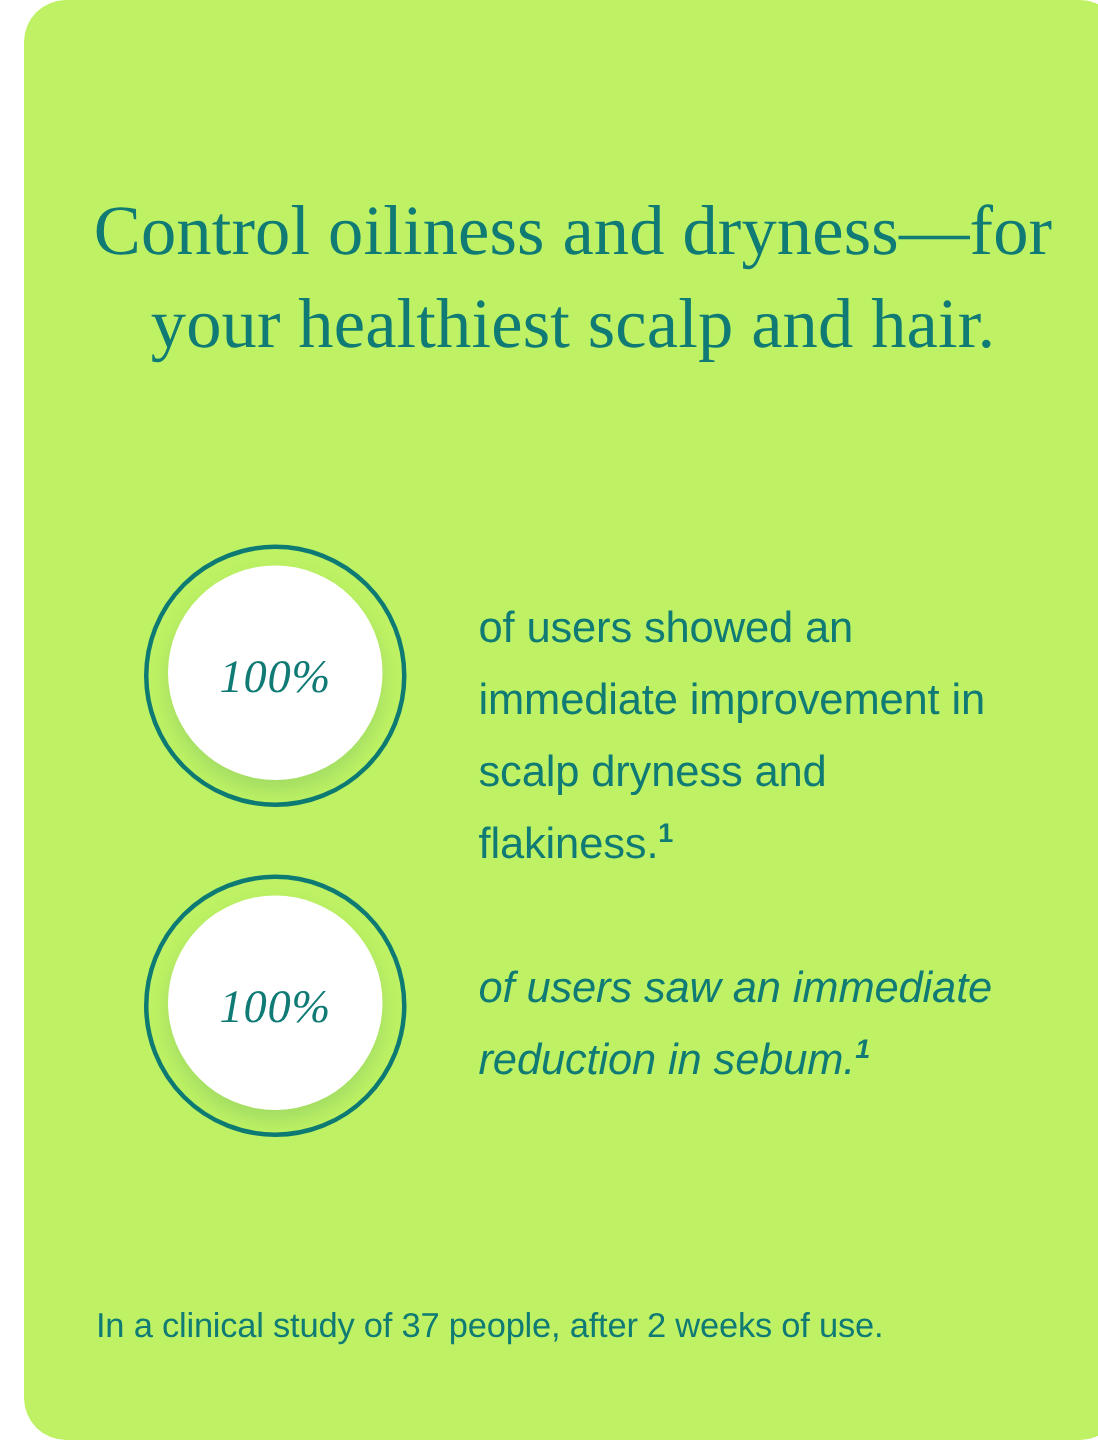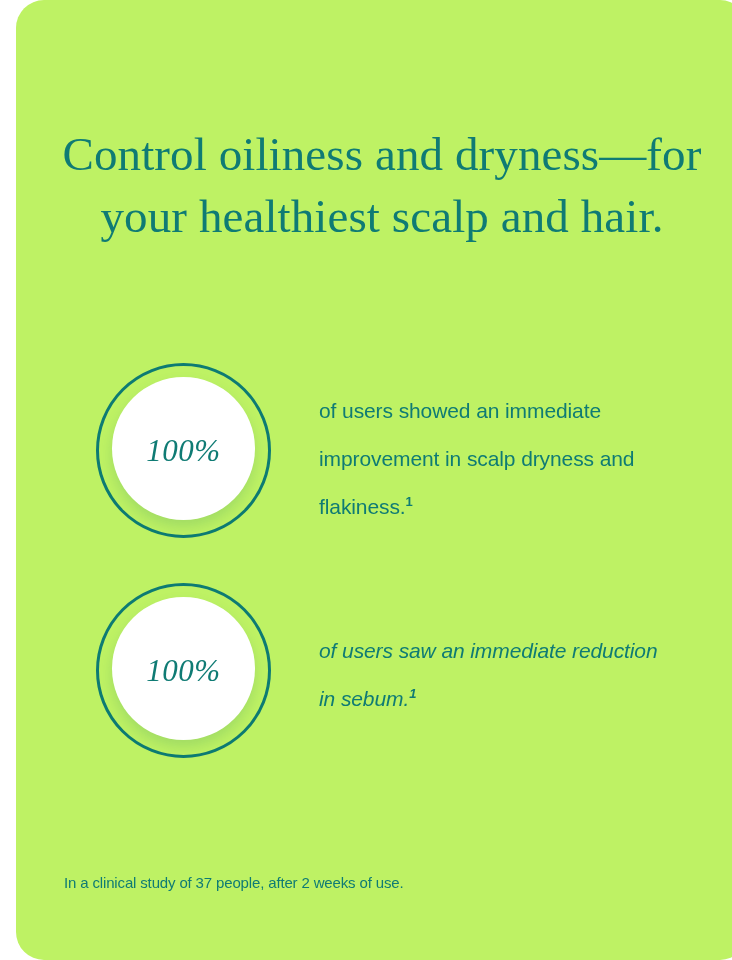--- a/index.html
+++ b/index.html
@@ -92,21 +92,21 @@
     font-size: 31px;
     color: #0f7b74;
     letter-spacing: 0.5px;
   }
 
   .stat-text {
     position: absolute;
     left: 303px;
     width: 360px;
     font-family: "Liberation Sans", sans-serif;
-    font-size: 21px;
+    font-size: 29px;
     line-height: 48px;
     color: #0f7b74;
     letter-spacing: -0.1px;
   }
   .row-1 .stat-text { top: 3px; }
   .row-2 .stat-text { top: 23px; font-style: italic; }
 
   .stat-text sup {
     font-size: 0.62em;
     font-weight: bold;
@@ -114,21 +114,21 @@
     line-height: 0;
   }
 
   
   .footnote {
     position: absolute;
     left: 48px;
     top: 841px;
     width: 660px;
     font-family: "Liberation Sans", sans-serif;
-    font-size: 15px;
+    font-size: 23px;
     line-height: 28px;
     color: #0f7b74;
     letter-spacing: -0.15px;
     margin-top: 28px;
   }
 </style>
 </head>
 <body>
 
 <div class="card">

